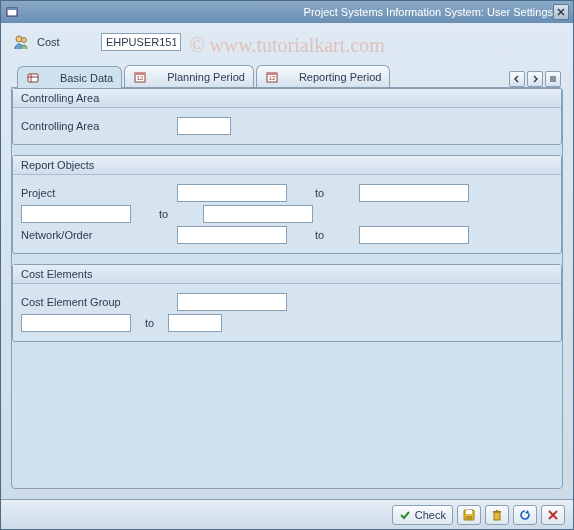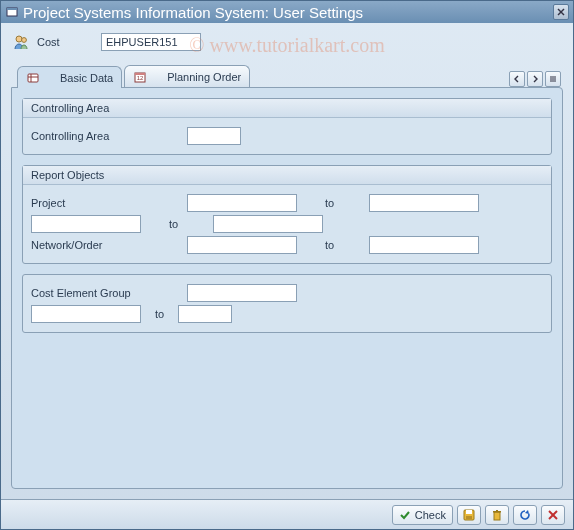--- a/index.html
+++ b/index.html
@@ -20,21 +20,22 @@
     display: flex;
     flex-direction: column;
   }
   .titlebar {
     height: 22px;
     background: linear-gradient(#8aa9c7, #6a8fb3);
     display: flex;
     align-items: center;
     padding: 0 4px;
     color: #fff;
-    font-size: 15px;
+    font-size: 11px;
+    text-align: right;
   }
   .titlebar .win-icon {
     width: 14px; height: 14px;
     margin-right: 4px;
     display: flex; align-items: center; justify-content: center;
   }
   .titlebar .title-text { flex: 1; }
   .titlebar .close-btn {
     width: 16px; height: 16px;
     background: linear-gradient(#d7e2ee,#aebfd2);
@@ -50,21 +51,21 @@
     align-items: center;
     padding: 10px 12px 8px 12px;
     gap: 8px;
   }
   .user-icon {
     width: 16px; height: 16px;
     display: flex; align-items: center; justify-content: center;
   }
   .user-label { width: 56px; color: #2a3b50; }
   .user-input {
-    width: 100px; height: 18px;
+    width: 80px; height: 18px;
     border: 1px solid #8aa0b5;
     background: #fff;
     padding: 1px 4px;
     font-size: 11px;
     color: #2a3b50;
   }
   .tabstrip-area {
     margin: 6px 10px 10px 10px;
     flex: 1;
     display: flex;
@@ -113,21 +114,21 @@
     border-radius: 2px;
     display: flex; align-items: center; justify-content: center;
     font-size: 9px;
     color: #334;
     cursor: pointer;
   }
   .tabpanel {
     border: 1px solid #8aa0b5;
     background: #cfe0ef;
     flex: 1;
-    padding: 10px;
+    padding: 0;
     border-radius: 0 4px 4px 4px;
     position: relative;
     z-index: 1;
   }
   .group {
     border: 1px solid #8aa0b5;
     border-radius: 3px;
     margin-bottom: 10px;
     background: #d6e4f0;
   }
@@ -246,21 +247,31 @@
         <span>Basic Data</span>
       </div>
       <div class="tab">
         <span class="tab-icon">
           <svg width="12" height="12" viewBox="0 0 12 12">
               <rect x="1" y="2" width="10" height="9" fill="#fff" stroke="#8a3a3a"></rect>
               <rect x="1" y="2" width="10" height="2" fill="#d08080"></rect>
               <text x="6" y="9" font-size="6" text-anchor="middle" fill="#8a3a3a">12</text>
             </svg>
         </span>
-        <span>Planning Order</span>
+        <span>Planning Period</span>
+      </div>
+      <div class="tab">
+        <span class="tab-icon">
+          <svg width="12" height="12" viewBox="0 0 12 12">
+              <rect x="1" y="2" width="10" height="9" fill="#fff" stroke="#8a3a3a"></rect>
+              <rect x="1" y="2" width="10" height="2" fill="#d08080"></rect>
+              <text x="6" y="9" font-size="6" text-anchor="middle" fill="#8a3a3a">12</text>
+            </svg>
+        </span>
+        <span>Reporting Period</span>
       </div>
       <div class="tab-scroll">
         <div class="sq">
           <svg width="8" height="8" viewBox="0 0 8 8">
               <polyline points="5,1 2,4 5,7" fill="none" stroke="#334" stroke-width="1.4"></polyline>
             </svg>
         </div>
         <div class="sq">
           <svg width="8" height="8" viewBox="0 0 8 8">
               <polyline points="3,1 6,4 3,7" fill="none" stroke="#334" stroke-width="1.4"></polyline>
@@ -305,20 +316,21 @@
           <div class="formrow">
             <span class="label">Network/Order</span>
             <input class="inp md" value="" style="">
             <span class="to">to</span>
             <input class="inp md" value="" style="">
           </div>
         </div>
       </div>
 
       <div class="group">
+        <div class="group-title">Cost Elements</div>
         <div class="group-body">
           <div class="formrow">
             <span class="label">Cost Element Group</span>
             <input class="inp md" value="" style="">
           </div>
           <div class="formrow">
             <input class="inp md" value="" style="">
             <span style="color:#2a3b50; padding:0 8px;">to</span>
             <input class="inp sm" value="" style="">
           </div>

